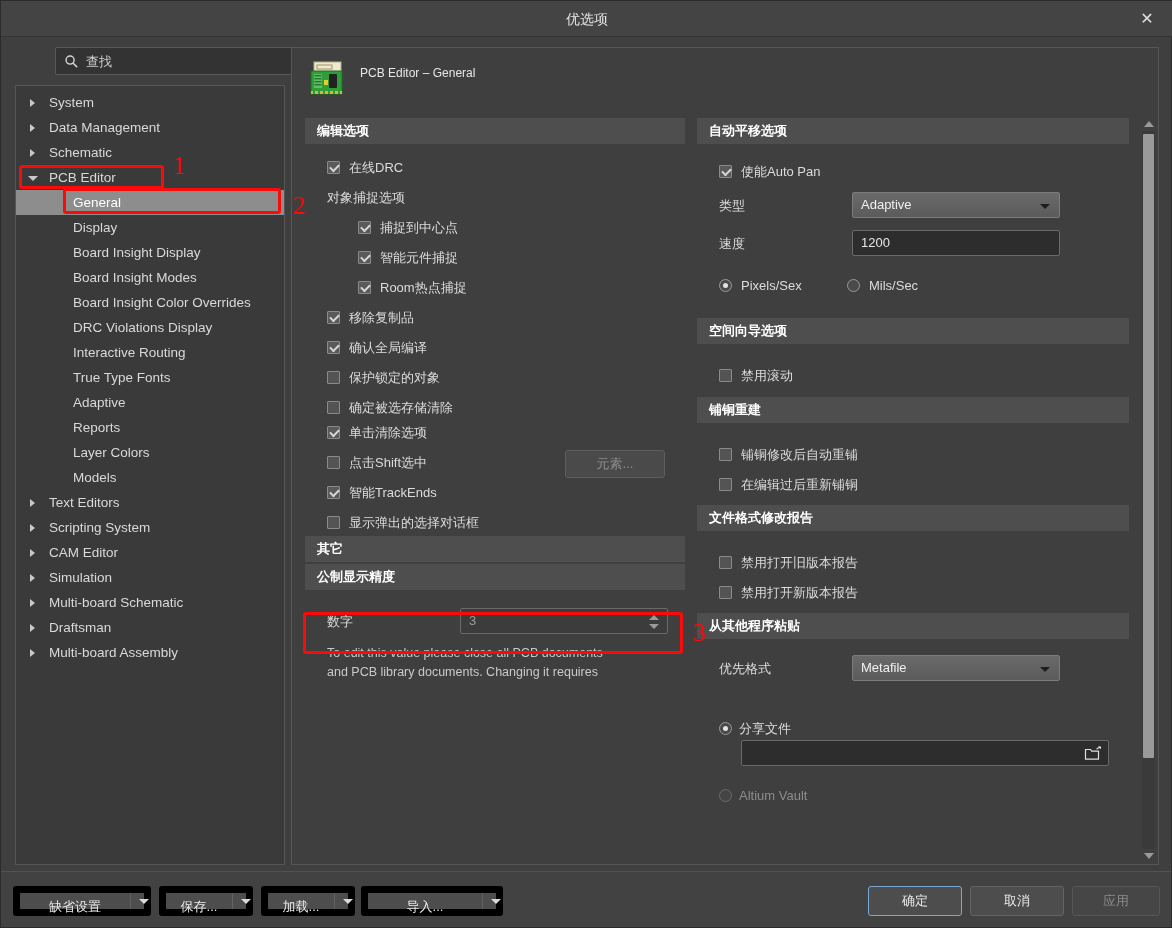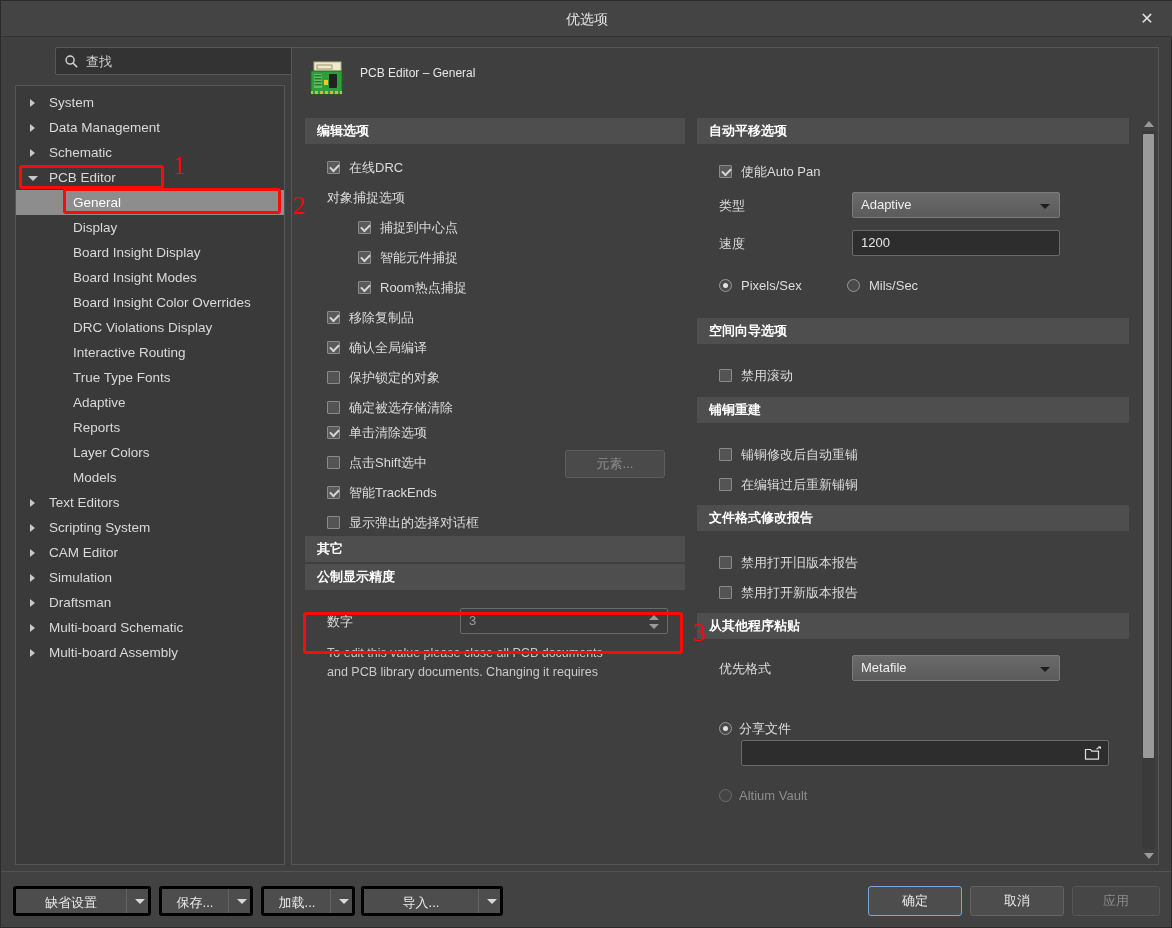--- a/index.html
+++ b/index.html
@@ -274,21 +274,21 @@
 
   
   .bottombar {
     position: absolute; left: 0; bottom: 0; width: 1170px; height: 56px;
     background: #424242;
     border-top: 1px solid #535353;
   }
   .splitbtn {
     position: absolute; top: 14px; height: 30px;
     background: #4d4d4d;
-    border: 3px solid #000000;
+    border: 7px solid #000000;
     border-radius: 3px;
     cursor: pointer;
   }
   .splitbtn .bl {
     position: absolute; left: 0; top: 0; bottom: 0;
     line-height: 28px; text-align: center;
     font-size: 13px; color: #eaeaea;
   }
   .splitbtn .sep {
     position: absolute; top: 0; bottom: 0; width: 1px; background: #636363;
@@ -415,25 +415,25 @@
           <div class="titem lvl0">
             <i class="arrow"></i>
             <span class="lbl">CAM Editor</span>
           </div>
           <div class="titem lvl0">
             <i class="arrow"></i>
             <span class="lbl">Simulation</span>
           </div>
           <div class="titem lvl0">
             <i class="arrow"></i>
+            <span class="lbl">Multi-board Schematic</span>
+          </div>
+          <div class="titem lvl0">
+            <i class="arrow"></i>
             <span class="lbl">Draftsman</span>
-          </div>
-          <div class="titem lvl0">
-            <i class="arrow"></i>
-            <span class="lbl">Multi-board Schematic</span>
           </div>
           <div class="titem lvl0">
             <i class="arrow"></i>
             <span class="lbl">Multi-board Assembly</span>
           </div>
         </div>
     </div>
   </div>
 
   <div class="content">

